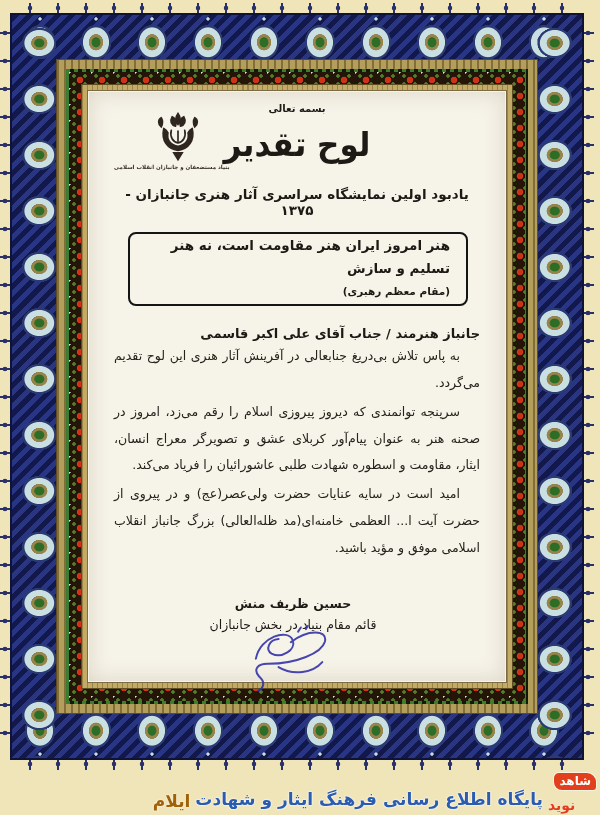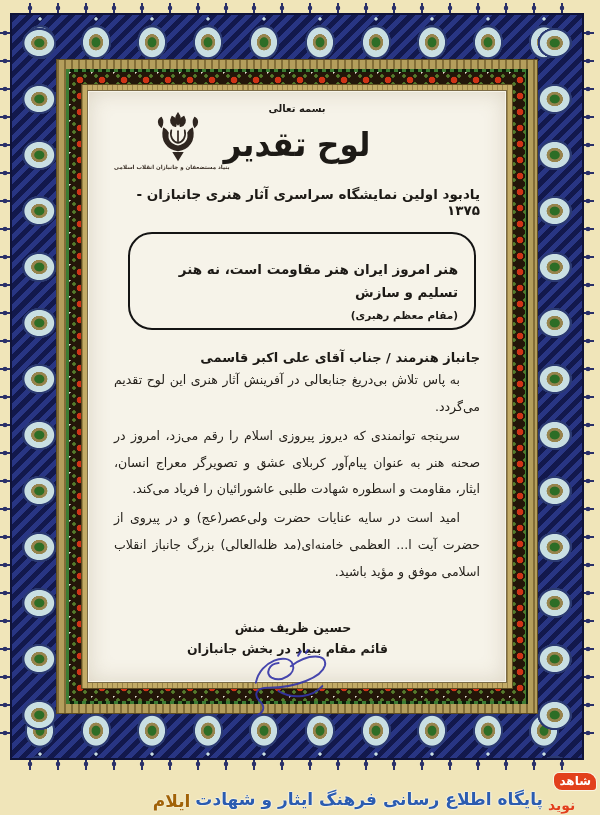--- a/index.html
+++ b/index.html
@@ -57,29 +57,29 @@
     box-shadow:inset 0 0 0 1px #f6f3e9, inset 0 0 22px rgba(122,100,58,.22);
     direction:rtl;text-align:right;color:#1d1a16;padding:10px 26px;box-sizing:border-box;}
 
   
   .bismillah{text-align:center;font-size:10px;font-weight:bold;margin-top:2px;}
   .logo-block{position:absolute;top:20px;left:34px;width:112px;text-align:center;color:#2f2620;}
   .logo-block svg{display:block;margin:0 auto;}
   .logo-caption{font-size:6px;font-weight:bold;white-space:nowrap;transform:scale(.92);color:#3a2f26;}
   .main-title{text-align:center;font-size:31px;font-weight:bold;letter-spacing:3px;margin-top:12px;
     transform:scaleY(1.08);}
-  .subtitle{text-align:right;font-size:13.5px;font-weight:bold;margin-top:24px;}
-  .quote-box{border:2px solid #141414;border-radius:24px;margin:14px 4px 0 14px;padding:24px 16px 7px;}
+  .subtitle{text-align:center;font-size:13.5px;font-weight:bold;margin-top:24px;}
+  .quote-box{border:2px solid #141414;border-radius:8px;margin:14px 12px 0 14px;padding:0 16px 7px;}
   .quote-text{font-size:13.5px;font-weight:bold;line-height:1.7;}
   .quote-attrib{font-size:10.5px;font-weight:bold;margin-top:5px;}
   .addressee{font-size:13px;font-weight:bold;margin-top:20px;}
   .para{font-size:12.5px;line-height:2.15;text-align:justify;margin:2px 0 0;text-indent:1.6em;color:#26221c;}
   .signature-block{position:relative;margin-top:34px;margin-right:92px;width:190px;text-align:center;}
   .sig-name{font-size:12.5px;font-weight:bold;}
-  .sig-role{font-size:12.5px;font-weight:bold;margin-top:6px;white-space:nowrap;}
+  .sig-role{font-size:12.5px;font-weight:normal;margin-top:6px;white-space:nowrap;}
   .sig-scribble{position:absolute;top:26px;right:34px;width:120px;height:74px;transform:rotate(-4deg);opacity:.9;}
 
   
   .watermark{position:absolute;right:2px;bottom:2px;direction:rtl;display:flex;align-items:flex-end;gap:5px;}
   .wm-logo{position:relative;width:50px;height:42px;flex:0 0 auto;}
   .wm-shahed{position:absolute;top:2px;right:2px;background:#e2401c;color:#fff;font-size:12px;font-weight:bold;
     padding:1px 5px 2px;border-radius:5px 9px 3px 8px;box-shadow:0 0 0 1px rgba(255,255,255,.6);}
   .wm-navid{position:absolute;bottom:0;left:0;color:#e2401c;font-size:14px;font-weight:bold;
     text-shadow:0 0 1px #fff;}
   .wm-text{color:#2b5cb0;font-size:17px;font-weight:bold;white-space:nowrap;padding-bottom:4px;

